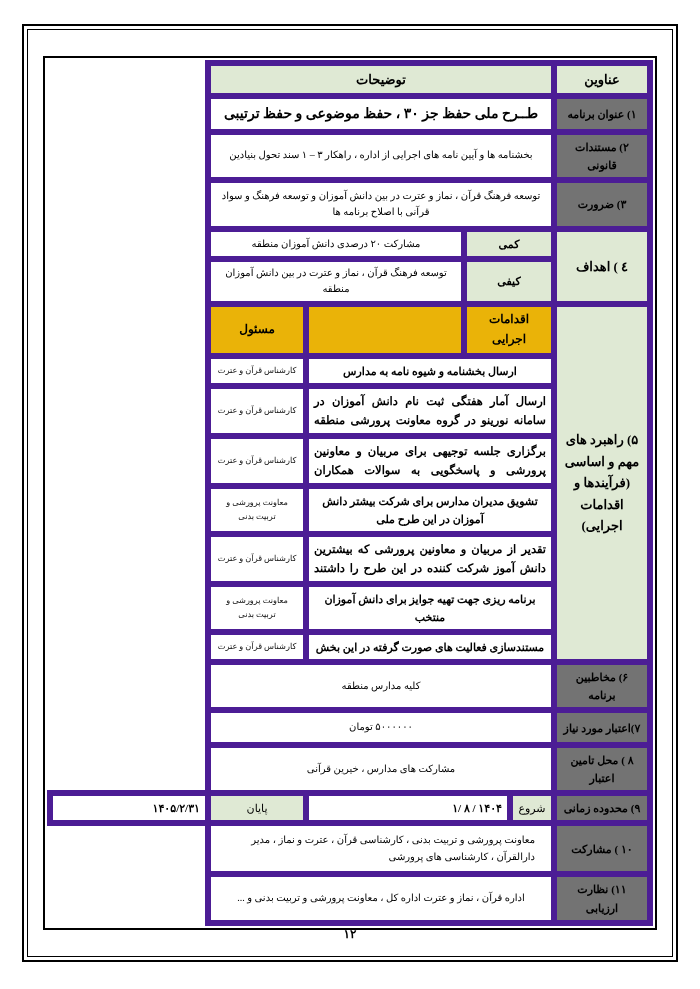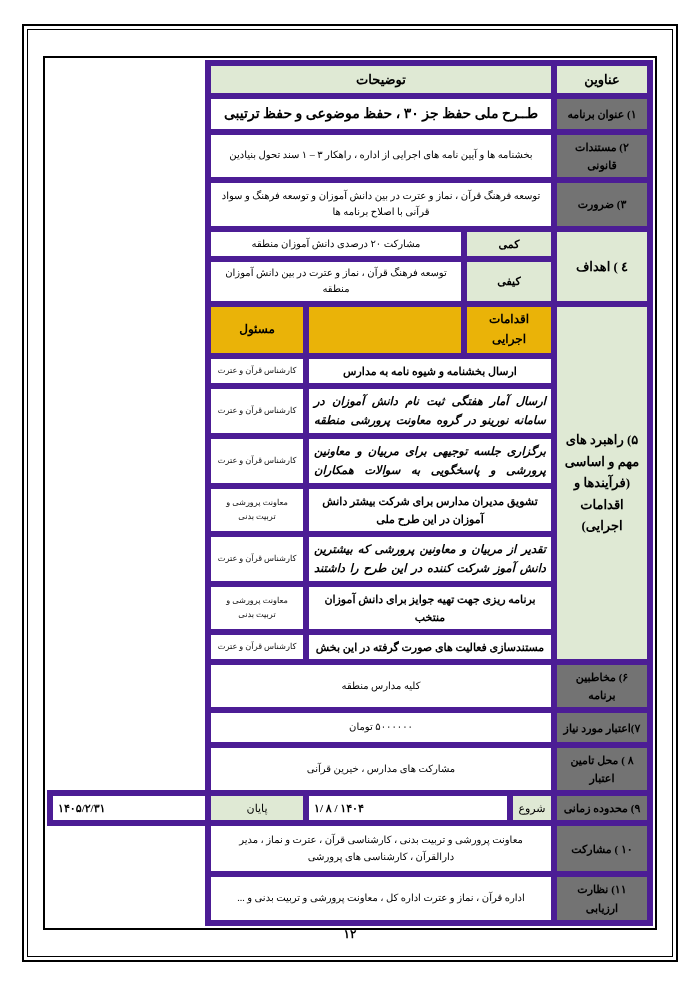--- a/index.html
+++ b/index.html
@@ -104,21 +104,20 @@
     font-size: 14px;
     letter-spacing: 0.2px;
   }
   .action {
     text-align: justify;
     text-align-last: justify;
     font-weight: bold;
     font-size: 11.5px;
     line-height: 1.9;
     padding: 4px 7px;
-    font-style: italic;
   }
   .action-c {
     text-align: center;
     font-weight: bold;
     font-size: 11px;
     line-height: 1.9;
     padding: 4px 7px;
   }
   .resp {
     width: 96px;
@@ -135,21 +134,21 @@
     padding: 4px;
   }
   .range-lbl {
     background: #dfe9d4;
     font-weight: normal;
     font-size: 11px;
     text-align: center;
     width: 46px;
   }
   .range-val {
-    text-align: left;
+    text-align: right;
     font-size: 11px;
     font-weight: bold;
     letter-spacing: 0.5px;
   }
 
   
   .page-num {
     position: absolute;
     bottom: 14px;
     left: 0;
@@ -262,21 +261,21 @@
         <tr>
           <td class="lbl">۹) محدوده زمانی</td>
           <td class="range-lbl">شروع</td>
           <td class="range-val" colspan="2">۱۴۰۴ / ۸ /۱</td>
           <td class="range-lbl" style="width:40px">پایان</td>
         <td class="range-val" style="width: 120px;">۱۴۰۵/۲/۳۱</td>
             </tr>
 
         <tr>
           <td class="lbl">۱۰ ) مشارکت</td>
-          <td class="val" colspan="4" style="padding:6px 16px;">معاونت پرورشی و تربیت بدنی ، کارشناسی قرآن ، عترت و نماز ، مدیر دارالقرآن ، کارشناسی های پرورشی</td>
+          <td class="val" colspan="4" style="padding:6px 16px;text-align:right;">معاونت پرورشی و تربیت بدنی ، کارشناسی قرآن ، عترت و نماز ، مدیر دارالقرآن ، کارشناسی های پرورشی</td>
         </tr>
 
         <tr>
           <td class="lbl">۱۱) نظارت ارزیابی</td>
           <td class="val" colspan="4" style="padding:6px 8px;">اداره قرآن ، نماز و عترت اداره کل  ، معاونت پرورشی و تربیت بدنی و ...</td>
         </tr>
 
       </tbody>
     </table>
   </div>

